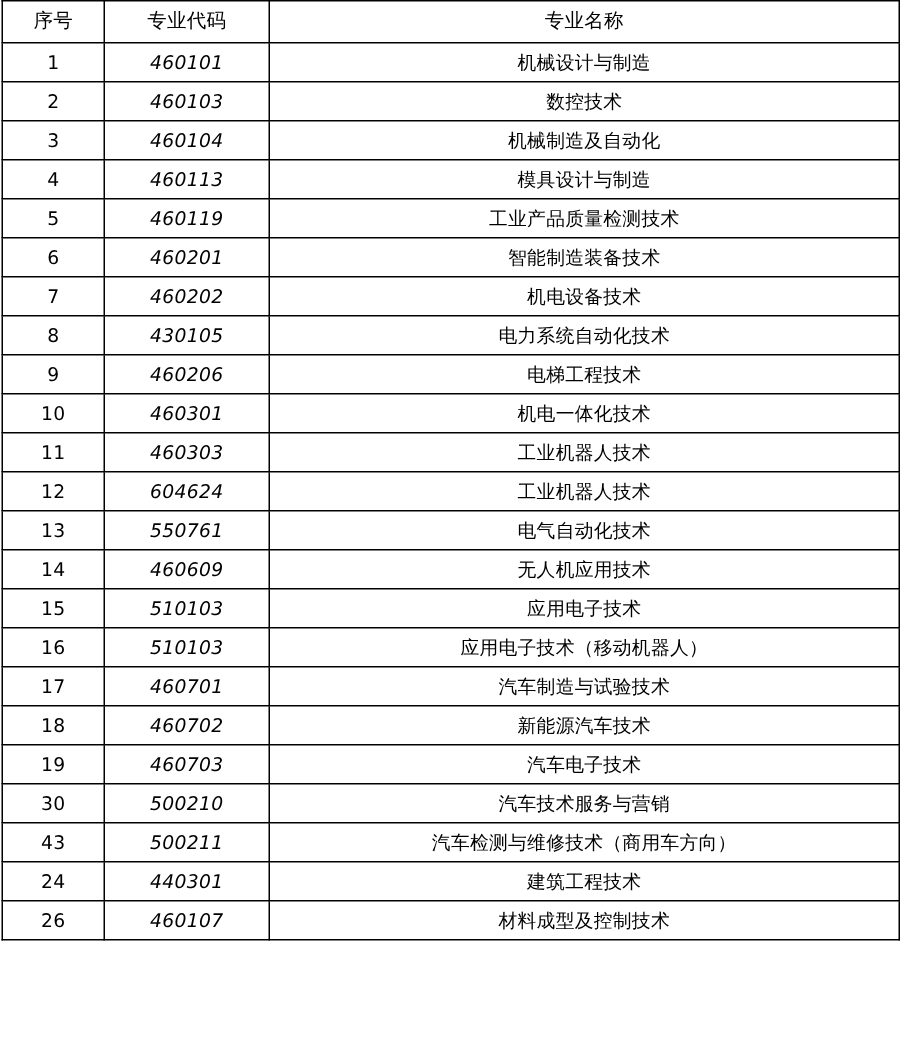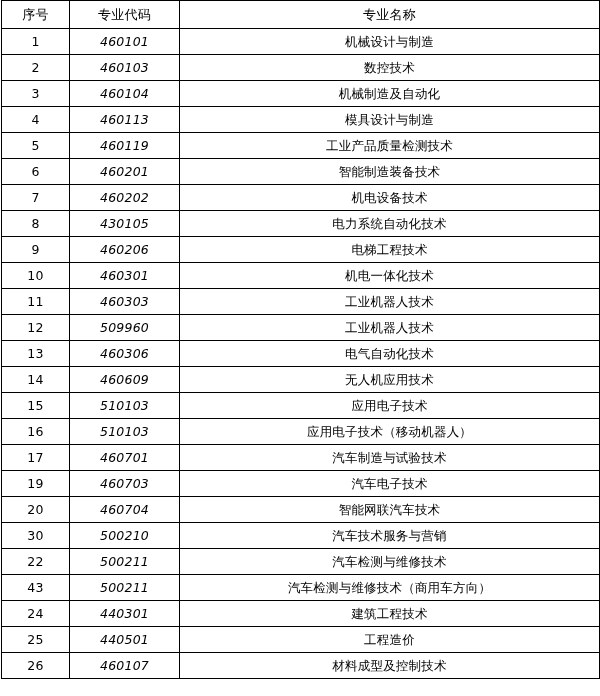--- a/index.html
+++ b/index.html
@@ -121,26 +121,26 @@
           <td class="cell-code">460301</td>
           <td class="cell-name">机电一体化技术</td>
         </tr>
         <tr>
           <td class="cell-index">11</td>
           <td class="cell-code">460303</td>
           <td class="cell-name">工业机器人技术</td>
         </tr>
         <tr>
           <td class="cell-index">12</td>
-          <td class="cell-code">509960</td>
+          <td class="cell-code">604624</td>
           <td class="cell-name">工业机器人技术</td>
         </tr>
         <tr>
           <td class="cell-index">13</td>
-          <td class="cell-code">460306</td>
+          <td class="cell-code">550761</td>
           <td class="cell-name">电气自动化技术</td>
         </tr>
         <tr>
           <td class="cell-index">14</td>
           <td class="cell-code">460609</td>
           <td class="cell-name">无人机应用技术</td>
         </tr>
         <tr>
           <td class="cell-index">15</td>
           <td class="cell-code">510103</td>
@@ -150,54 +150,44 @@
           <td class="cell-index">16</td>
           <td class="cell-code">510103</td>
           <td class="cell-name">应用电子技术（移动机器人）</td>
         </tr>
         <tr>
           <td class="cell-index">17</td>
           <td class="cell-code">460701</td>
           <td class="cell-name">汽车制造与试验技术</td>
         </tr>
         <tr>
+          <td class="cell-index">18</td>
+          <td class="cell-code">460702</td>
+          <td class="cell-name">新能源汽车技术</td>
+        </tr>
+        <tr>
           <td class="cell-index">19</td>
           <td class="cell-code">460703</td>
           <td class="cell-name">汽车电子技术</td>
         </tr>
         <tr>
-          <td class="cell-index">20</td>
-          <td class="cell-code">460704</td>
-          <td class="cell-name">智能网联汽车技术</td>
-        </tr>
-        <tr>
           <td class="cell-index">30</td>
           <td class="cell-code">500210</td>
           <td class="cell-name">汽车技术服务与营销</td>
-        </tr>
-        <tr>
-          <td class="cell-index">22</td>
-          <td class="cell-code">500211</td>
-          <td class="cell-name">汽车检测与维修技术</td>
         </tr>
         <tr>
           <td class="cell-index">43</td>
           <td class="cell-code">500211</td>
           <td class="cell-name">汽车检测与维修技术（商用车方向）</td>
         </tr>
         <tr>
           <td class="cell-index">24</td>
           <td class="cell-code">440301</td>
           <td class="cell-name">建筑工程技术</td>
         </tr>
         <tr>
-          <td class="cell-index">25</td>
-          <td class="cell-code">440501</td>
-          <td class="cell-name">工程造价</td>
-        </tr>
-        <tr>
           <td class="cell-index">26</td>
           <td class="cell-code">460107</td>
           <td class="cell-name">材料成型及控制技术</td>
         </tr>
       </tbody>
   </table>
 </div>
 
 </body></html>

